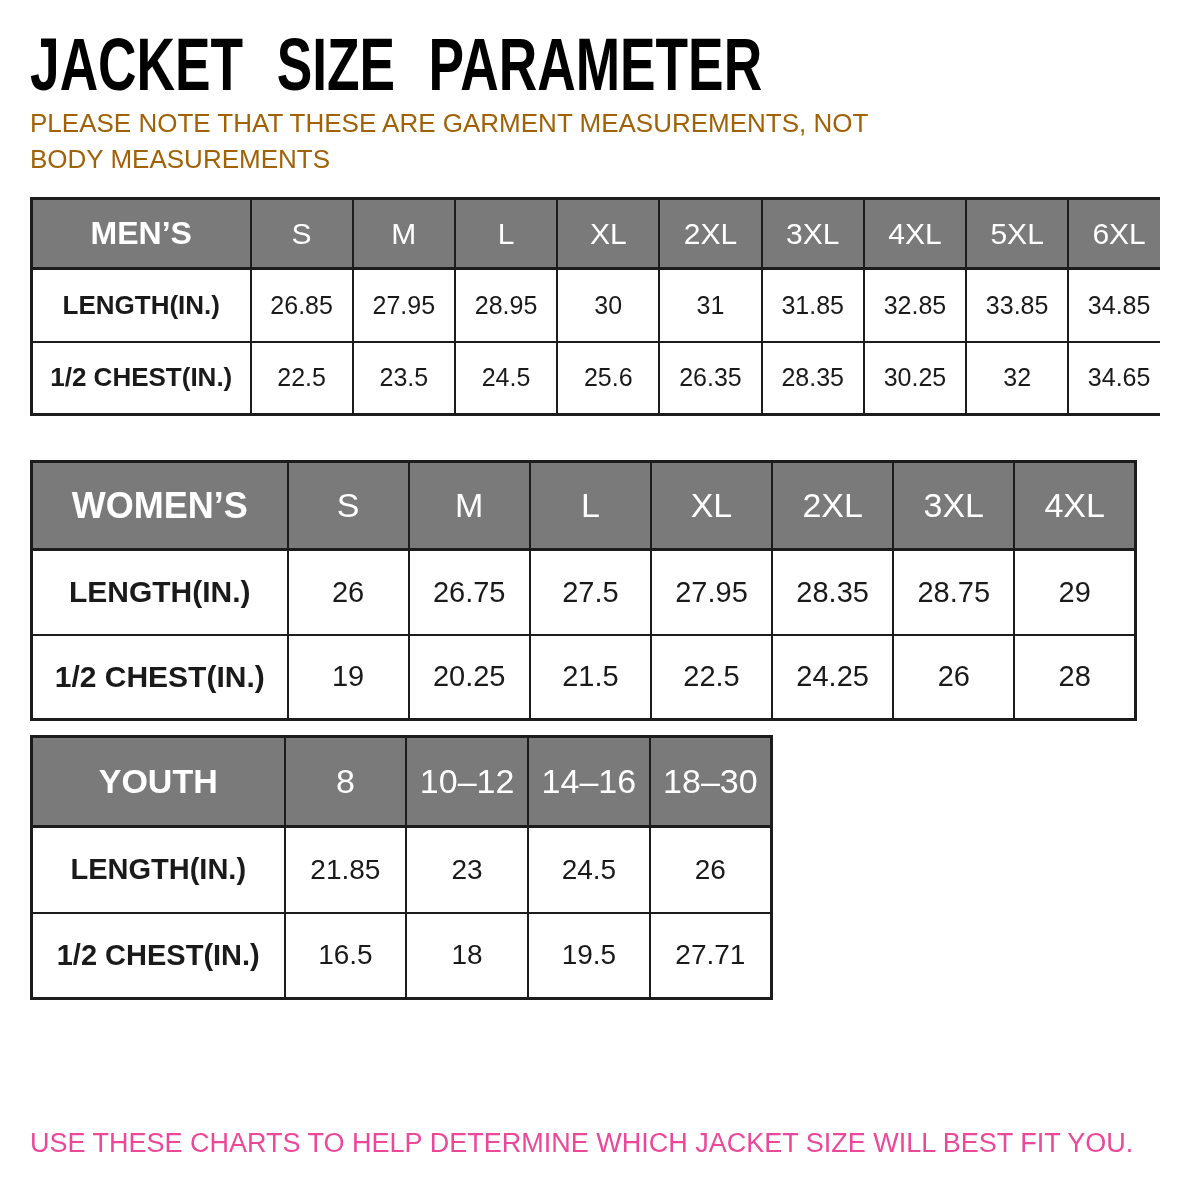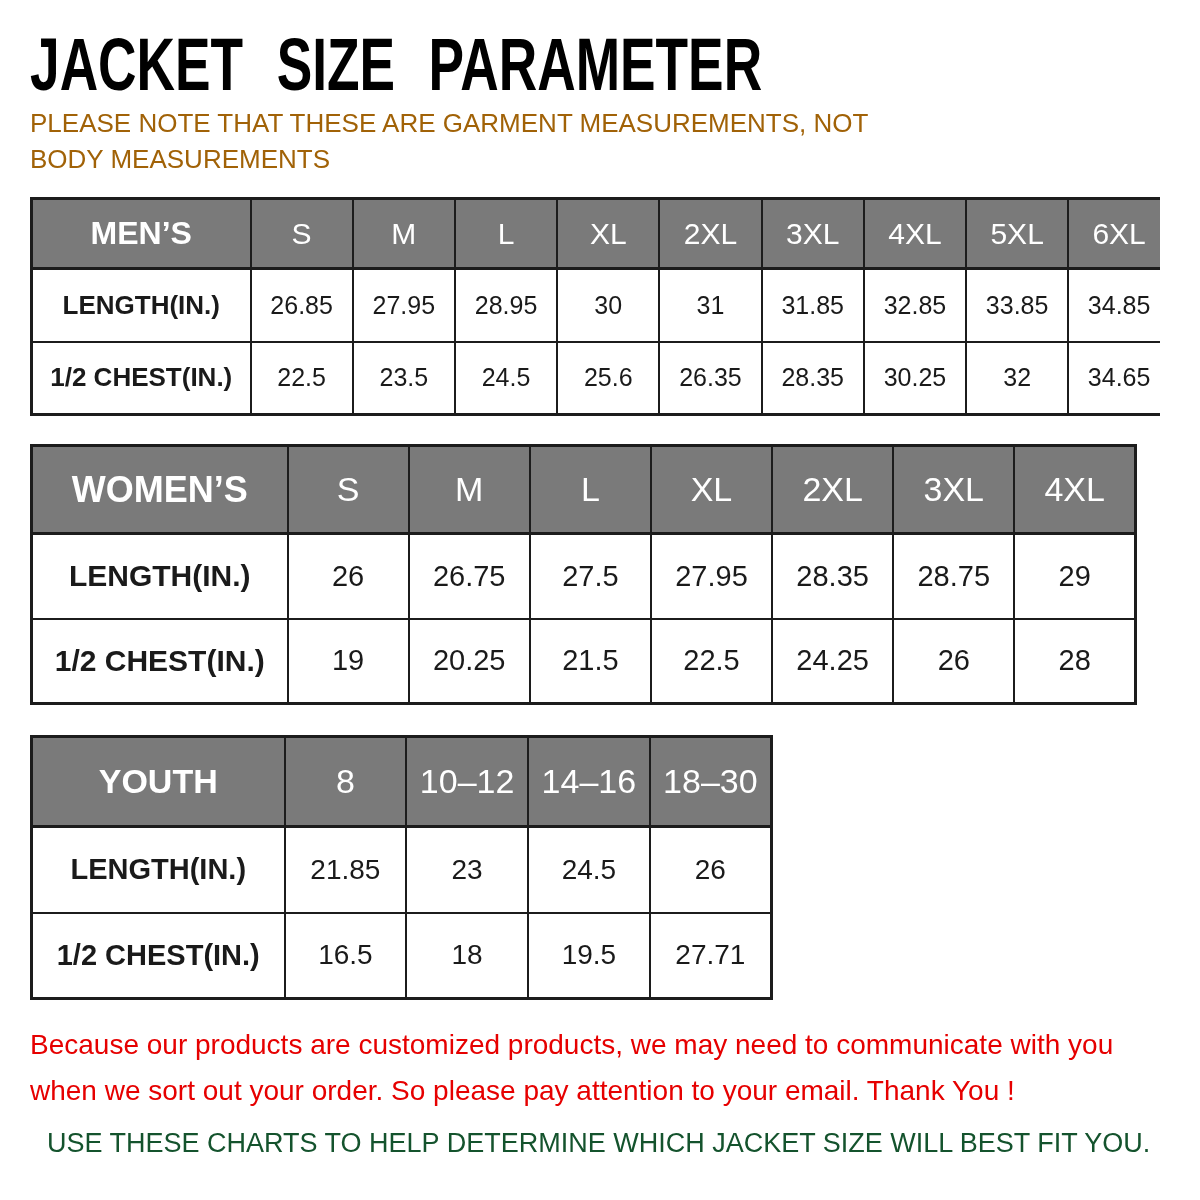--- a/index.html
+++ b/index.html
@@ -34,43 +34,43 @@
 
   
   .t-men { top:197px; width:1142px; }
   .t-men th { height:70px; font-size:30px; }
   .t-men th.label-col { font-size:32px;margin-top:48px; }
   .t-men td { height:73px; font-size:25px; }
   .t-men td.label-col { font-size:26px; }
   .t-men col.label { width:219px; }
 
   
-  .t-women { top:444px; width:1107px;border-radius:31px; }
+  .t-women { top:460px; width:1107px;border-radius:31px; }
   .t-women th { height:88px; font-size:34px; }
   .t-women th.label-col { font-size:36px; }
   .t-women td { height:85px; font-size:29px; }
   .t-women td.label-col { font-size:30px; }
   .t-women col.label { width:256px; }
 
   
   .t-youth { top:735px; width:743px;padding-left:32px; }
   .t-youth th { height:90px; font-size:34px; }
   .t-youth th.label-col { font-size:34px; }
   .t-youth td { height:86px; font-size:28px; }
   .t-youth td.label-col { font-size:29px; }
   .t-youth col.label { width:253px; }
 
   
   .footer-para {
     position:absolute; left:30px; top:1022px; width:1152px;
     font-size:28px; line-height:1.65; color:#e60000; font-weight:400;
   }
   .footer-use {
-    position:absolute; left:47px; top:1128px;
-    font-size:27px; color:#14532d; font-weight:400; white-space:nowrap;
+    position:absolute; left:30px; top:1128px;
+    font-size:27px; color:#ec4899; font-weight:400; white-space:nowrap;
   }
 </style>
 </head>
 <body>
 
 <div class="page">
 
   <div class="title">JACKET SIZE PARAMETER</div>
 
   <div class="note">PLEASE NOTE THAT THESE ARE GARMENT MEASUREMENTS, NOT BODY MEASUREMENTS</div>
@@ -205,17 +205,16 @@
         <tr>
           <td class="label-col">1/2 CHEST(IN.)</td>
           <td>16.5</td>
           <td>18</td>
           <td>19.5</td>
           <td>27.71</td>
         </tr>
       </tbody>
   </table>
 
-  <div class="footer-para">Because our products are customized products, we may need to communicate with you when we sort out your order. So please pay attention to your email. Thank You !</div>
 
   <div class="footer-use">USE THESE CHARTS TO HELP DETERMINE WHICH JACKET SIZE WILL BEST FIT YOU.</div>
 
 </div>
 
 </body></html>

